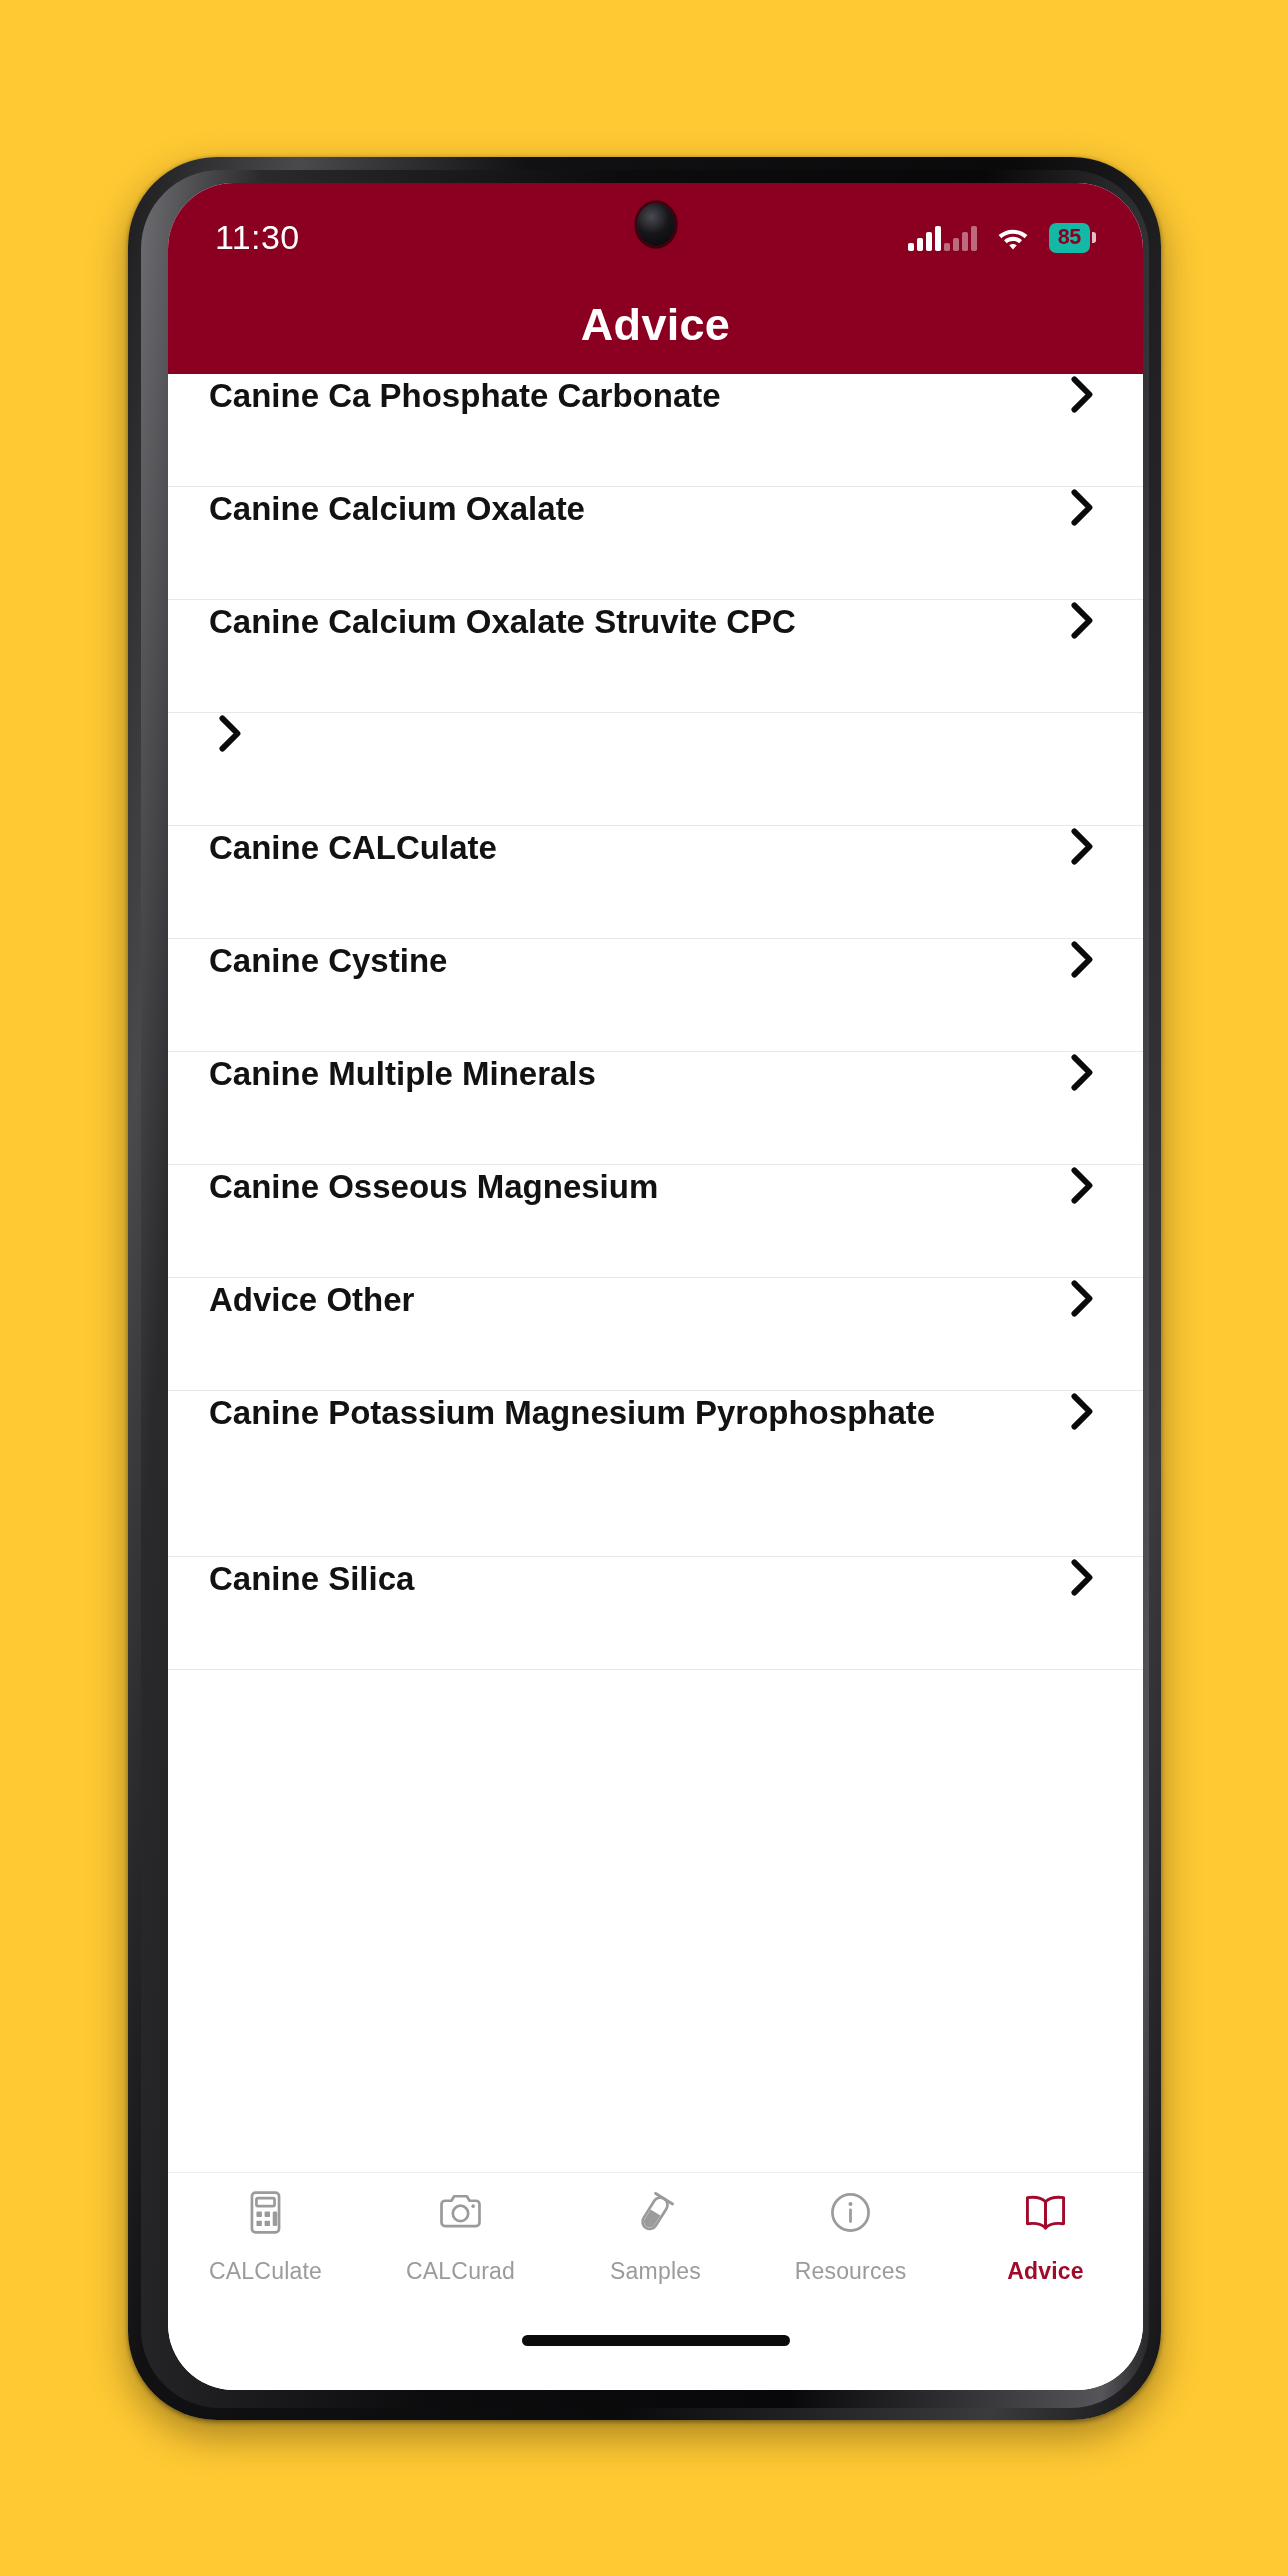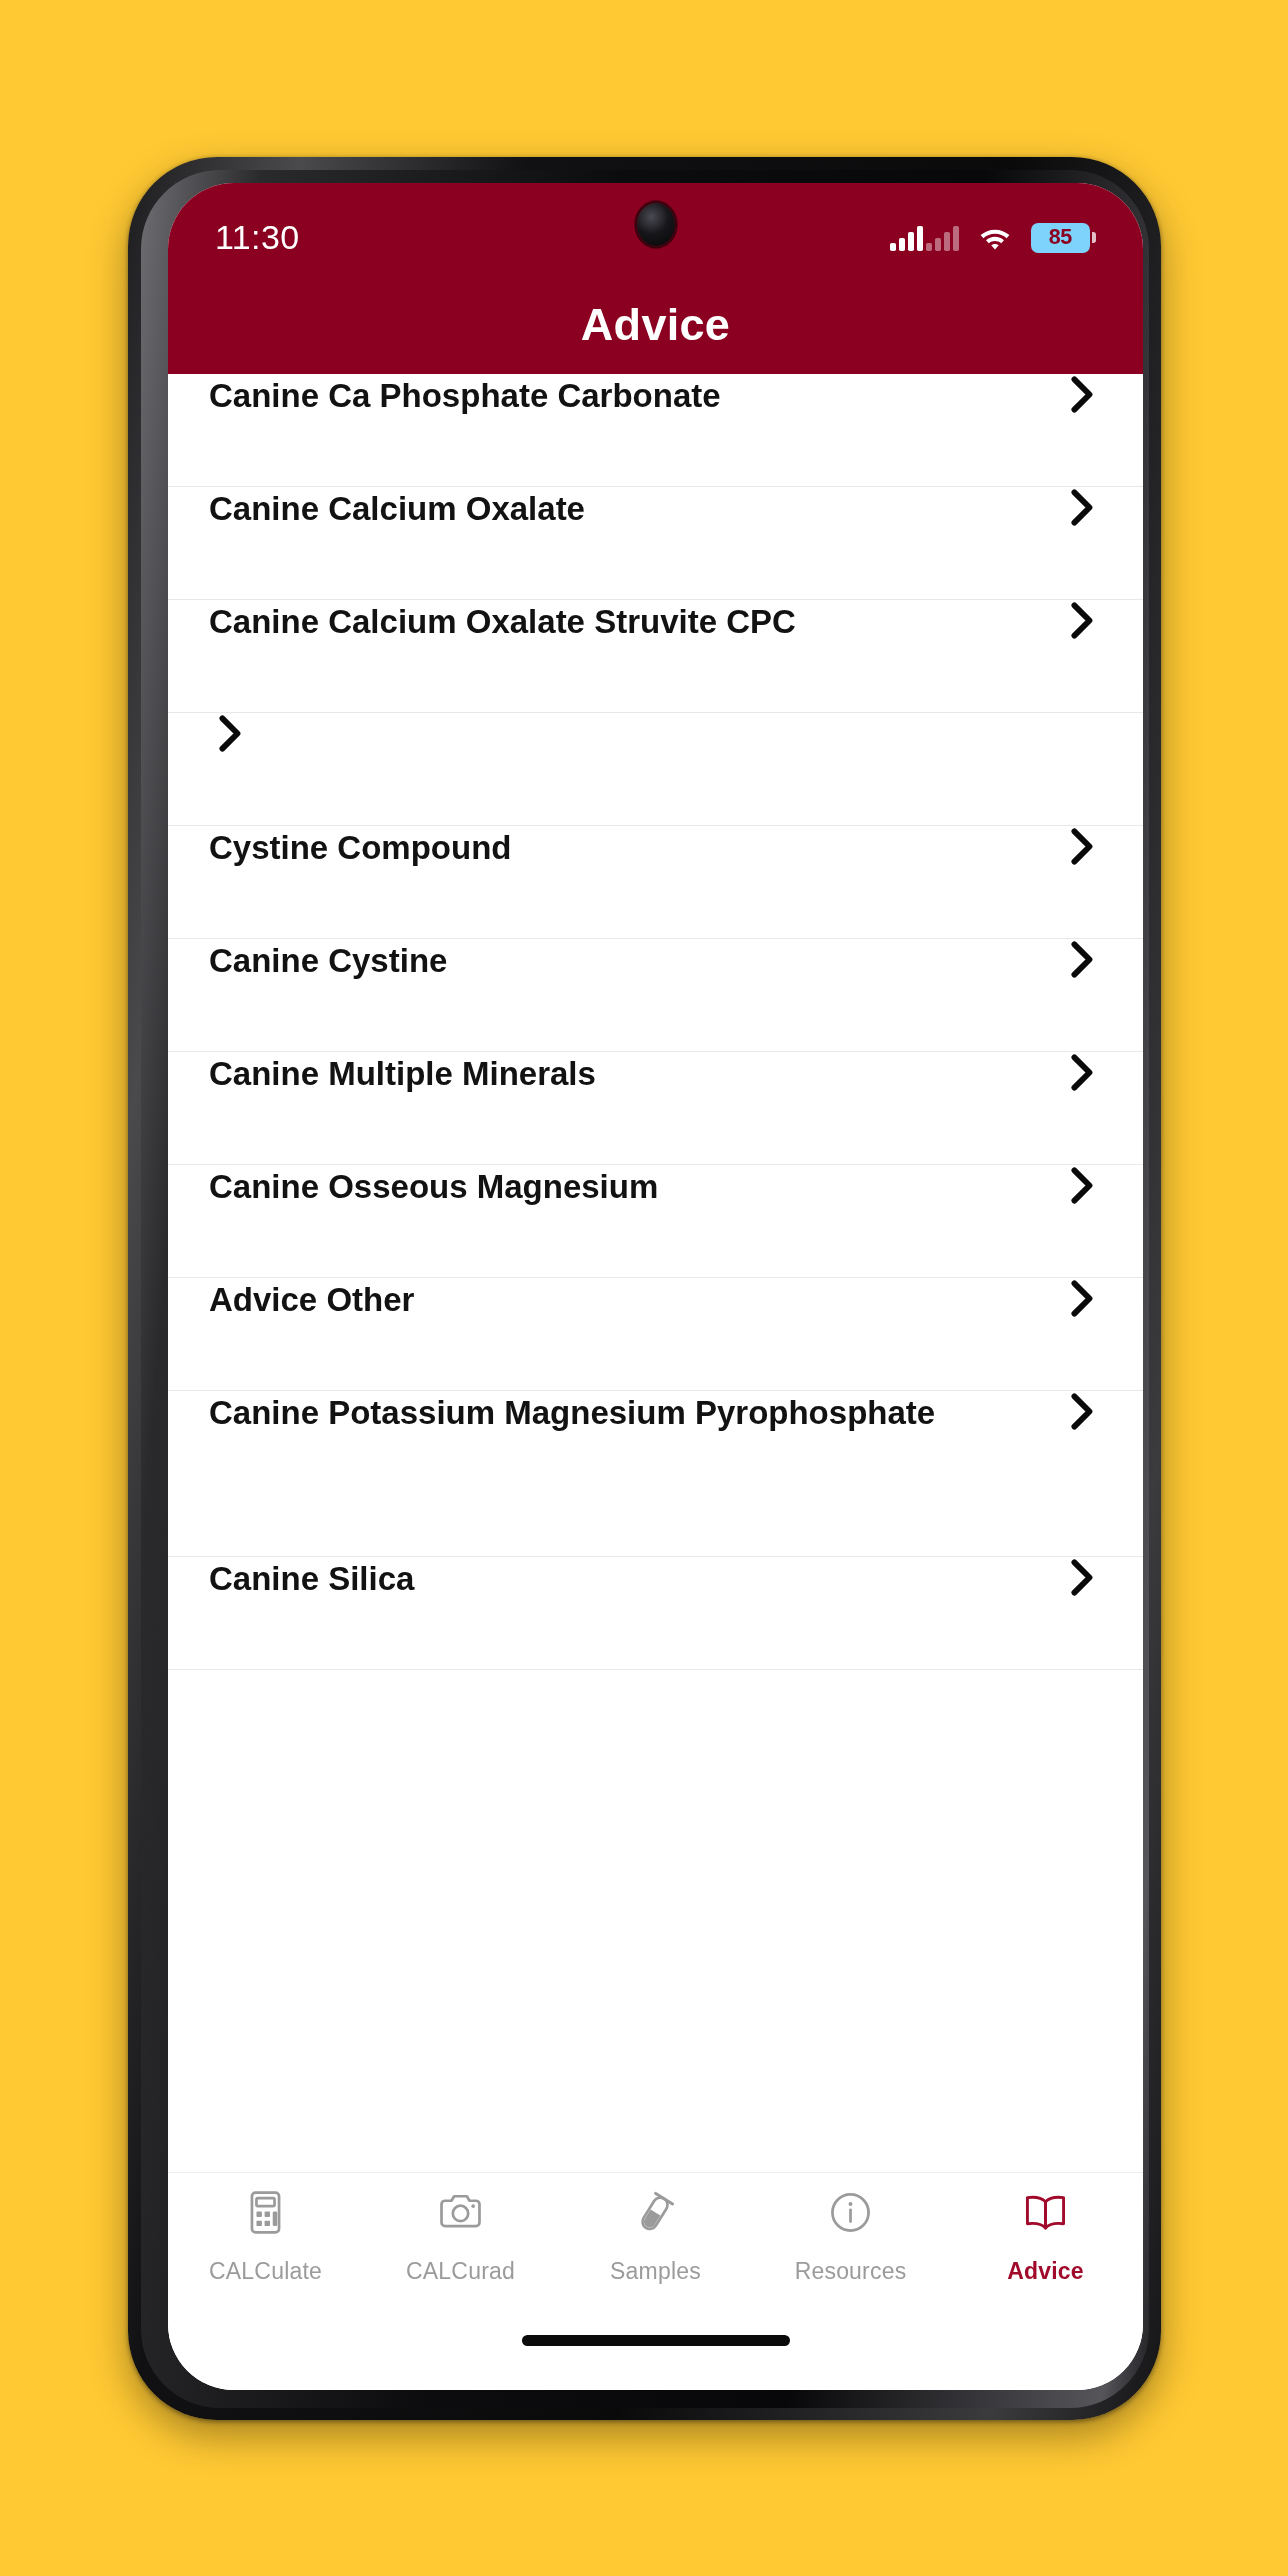--- a/index.html
+++ b/index.html
@@ -112,23 +112,23 @@
   .signal-icon .dim i { background: rgba(255,255,255,.42); }
 
   .wifi-icon { width: 32px; height: 25px; display:block; }
 
   .battery-icon {
     position: relative;
     display: flex;
     align-items: center;
   }
   .battery-body {
-    width: 59px;
+    width: 41px;
     height: 30px;
-    background: #7dd3fc;
+    background: #14b8a6;
     border-radius: 7.2px;
     display: flex;
     align-items: center;
     justify-content: center;
   }
   .battery-level {
     color: #8B0020;
     font-size: 21.5px;
     font-weight: 700;
     letter-spacing: -0.4px;
@@ -330,21 +330,21 @@
         </span>
       </div>
       <div class="advice-row">
         <span>
           <svg class="chevron-icon" viewBox="0 0 46 46">
             <path d="M15 6 L32 23 L15 40" fill="none" stroke="#0a0a0a" stroke-width="6.5" stroke-linecap="round" stroke-linejoin="round"></path>
           </svg>
         </span>
       </div>
       <div class="advice-row">
-        <div class="advice-row-label">Cystine Compound</div>
+        <div class="advice-row-label">Canine CALCulate</div>
         <span>
           <svg class="chevron-icon" viewBox="0 0 46 46">
             <path d="M15 6 L32 23 L15 40" fill="none" stroke="#0a0a0a" stroke-width="6.5" stroke-linecap="round" stroke-linejoin="round"></path>
           </svg>
         </span>
       </div>
       <div class="advice-row">
         <div class="advice-row-label">Canine Cystine</div>
         <span>
           <svg class="chevron-icon" viewBox="0 0 46 46">

